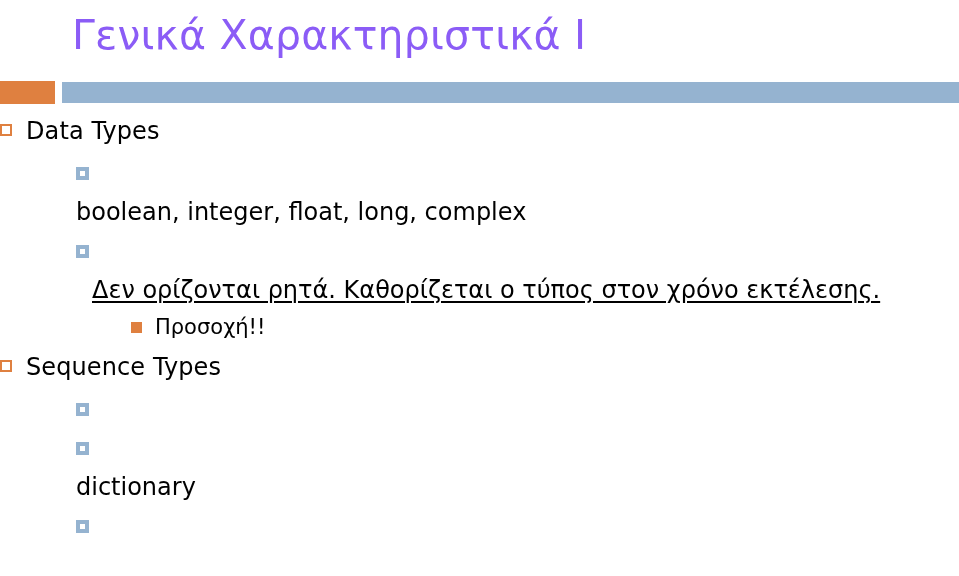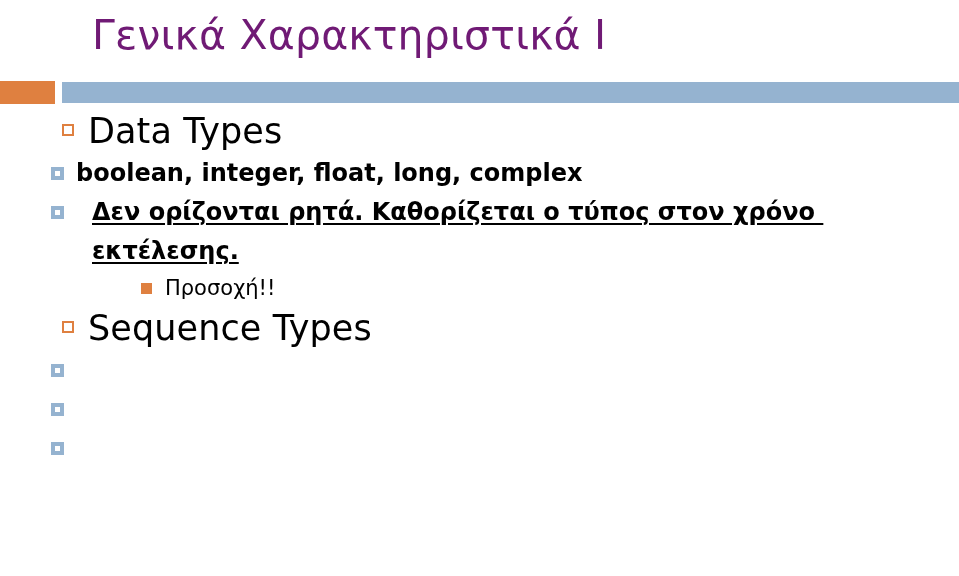--- a/index.html
+++ b/index.html
@@ -19,30 +19,30 @@
     position: relative;
     width: 959px;
     height: 576px;
     background: #ffffff;
     overflow: hidden;
   }
 
   
   .slide-title {
     position: absolute;
-    left: 92px;
+    left: 72px;
     top: 2px;
     width: 860px;
     height: 70px;
     line-height: 66px;
     font-family: "DejaVu Sans", sans-serif;
     font-size: 41px;
     font-weight: 400;
     letter-spacing: 0.2px;
-    color: #701a75;
+    color: #8b5cf6;
     white-space: nowrap;
   }
 
   
   .divider {
     position: absolute;
     left: 0;
     top: 81px;
     width: 959px;
     height: 24px;
@@ -86,24 +86,23 @@
     display: inline-block;
   }
 
   .item-text {
     flex: 1 1 auto;
     white-space: pre-wrap;
   }
 
   
   .lvl1 {
-    padding-left: 62px;
     margin-top: 0;
     font-family: "DejaVu Sans", sans-serif;
-    font-size: 35px;
+    font-size: 24px;
     font-weight: 400;
     line-height: 46px;
     letter-spacing: 0.1px;
   }
   .lvl1 .bullet-glyph {
     width: 26px;
     height: 46px;
   }
   .lvl1 .bullet-glyph::before {
     content: "";
@@ -112,26 +111,27 @@
     top: 16px;
     width: 12px;
     height: 12px;
     border: 2px solid #DF8040;
     background: transparent;
     box-sizing: border-box;
   }
 
   
   .lvl2 {
-    padding-left: 51px;
+    padding-left: 76px;
     font-family: "DejaVu Sans", sans-serif;
     font-size: 24px;
-    font-weight: 700;
+    font-weight: 400;
     line-height: 39px;
     letter-spacing: 0;
+    flex-direction: column;
   }
   .lvl2 .bullet-glyph {
     width: 25px;
     height: 39px;
   }
   .lvl2 .bullet-glyph::before {
     content: "";
     position: absolute;
     left: 0;
     top: 13px;
@@ -150,21 +150,20 @@
     background: #ffffff;
   }
 
   
   .lvl3 {
     padding-left: 131px;
     font-family: "DejaVu Sans", sans-serif;
     font-size: 21px;
     font-weight: 400;
     line-height: 34px;
-    margin-left: 10px;
   }
   .lvl3 .bullet-glyph {
     width: 24px;
     height: 34px;
   }
   .lvl3 .bullet-glyph::before {
     content: "";
     position: absolute;
     left: 0;
     top: 12px;
@@ -212,19 +211,20 @@
       </div>
       <div class="outline-item lvl1">
         <span class="bullet-glyph"></span>
         <span class="item-text">Sequence Types</span>
       </div>
       <div class="outline-item lvl2">
         <span class="bullet-glyph"></span>
       </div>
       <div class="outline-item lvl2">
         <span class="bullet-glyph"></span>
+        <span class="item-text">dictionary</span>
       </div>
       <div class="outline-item lvl2">
         <span class="bullet-glyph"></span>
       </div>
     </div>
 
 </div>
 
 </body></html>

